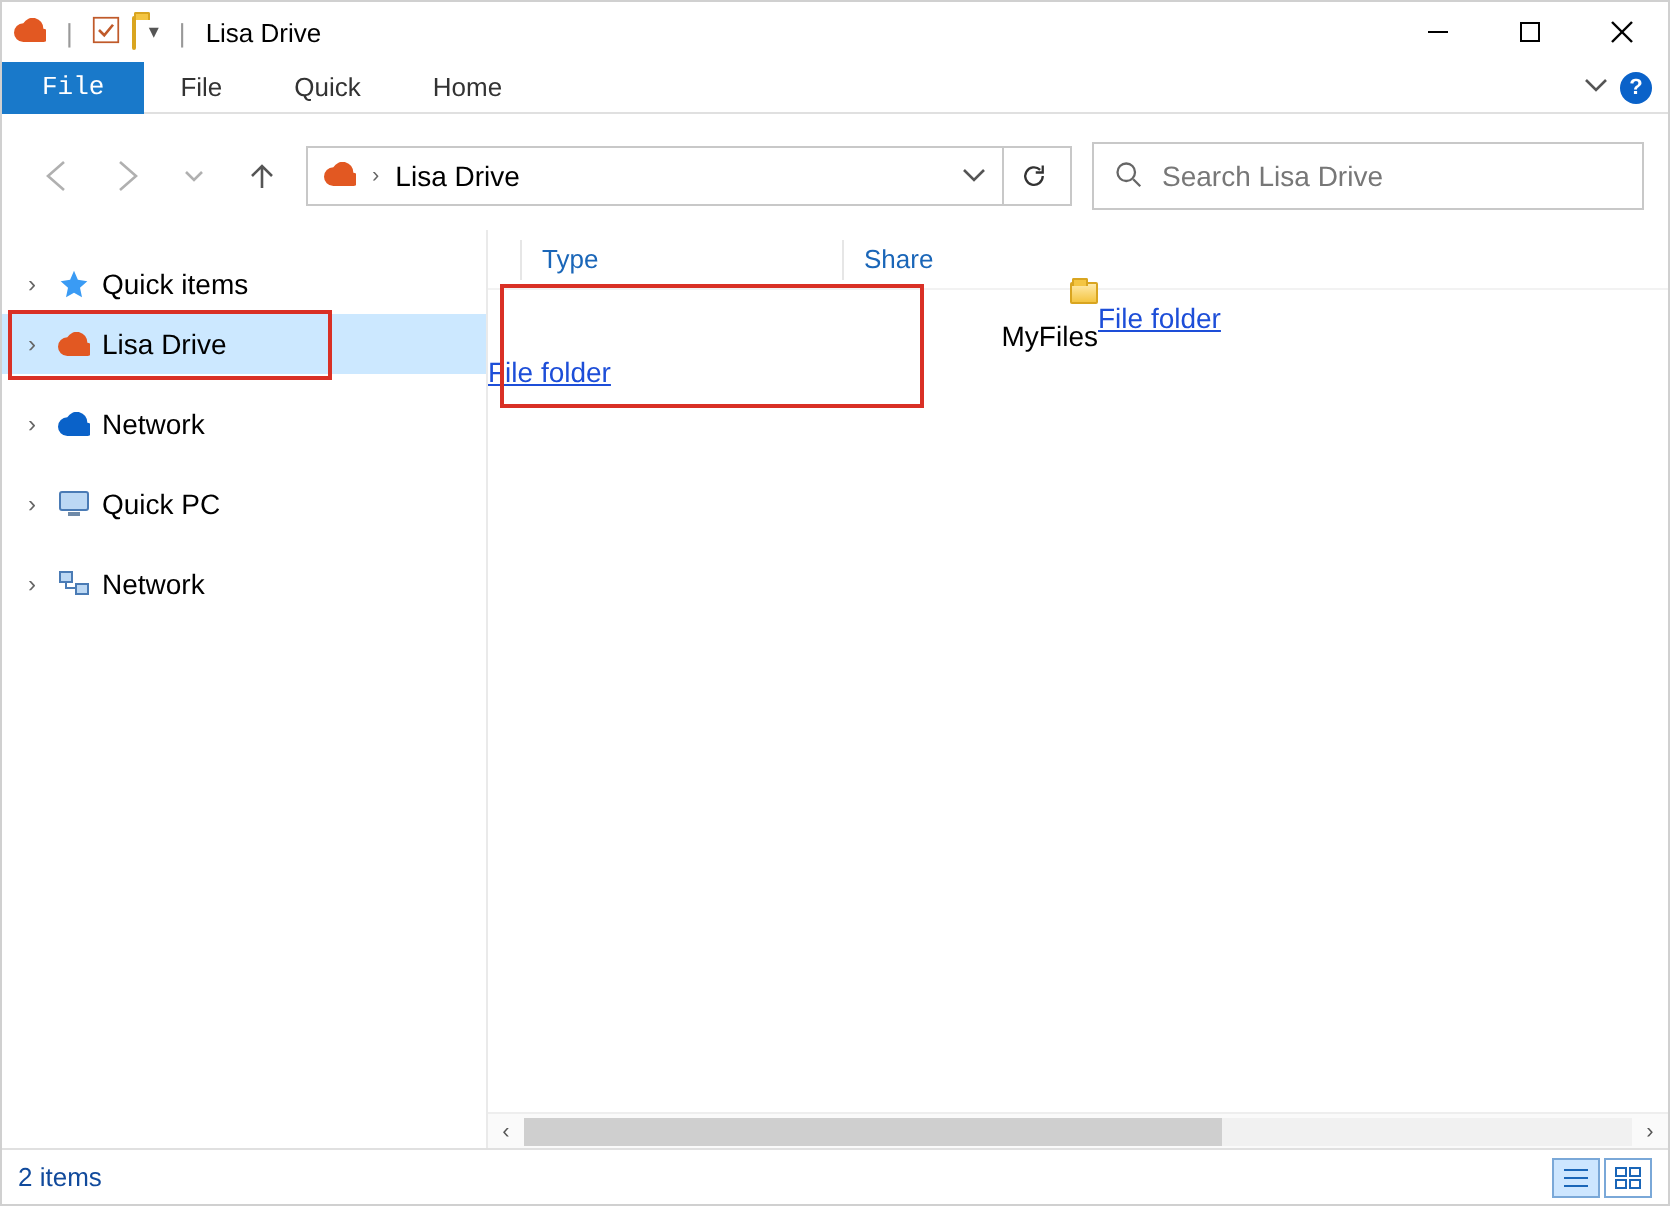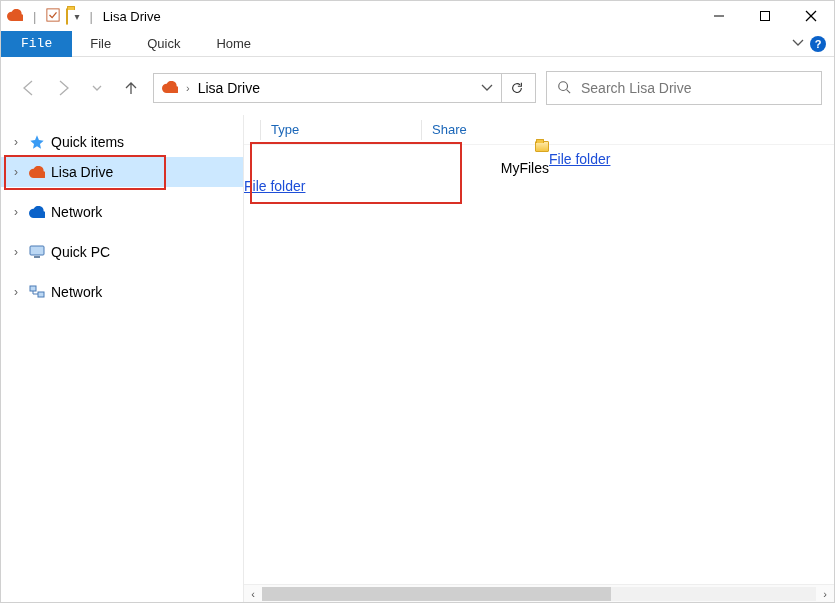--- a/index.html
+++ b/index.html
@@ -264,14 +264,35 @@
       <div class="hscroll-area">
         <div class="arrow">‹</div>
         <div class="track">
           <div class="thumb"></div>
         </div>
         <div class="arrow">›</div>
       </div>
     </div>
   </div>
 
+  <div class="statusbar">
+    <span>2 items</span>
+    <div class="spacer"></div>
+    <div class="view-toggles">
+      <div class="view-btn active">
+        <svg width="14" height="12" viewBox="0 0 14 12" stroke="#1a66b8" stroke-width="1">
+            <line x1="1" y1="2" x2="13" y2="2"></line>
+            <line x1="1" y1="6" x2="13" y2="6"></line>
+            <line x1="1" y1="10" x2="13" y2="10"></line>
+          </svg>
+      </div>
+      <div class="view-btn">
+        <svg width="14" height="12" viewBox="0 0 14 12" fill="none" stroke="#1a66b8" stroke-width="1">
+            <rect x="1" y="1" width="5" height="4"></rect>
+            <rect x="8" y="1" width="5" height="4"></rect>
+            <rect x="1" y="7" width="5" height="4"></rect>
+            <rect x="8" y="7" width="5" height="4"></rect>
+          </svg>
+      </div>
+    </div>
+  </div>
 
 </div>
 
 </body></html>

